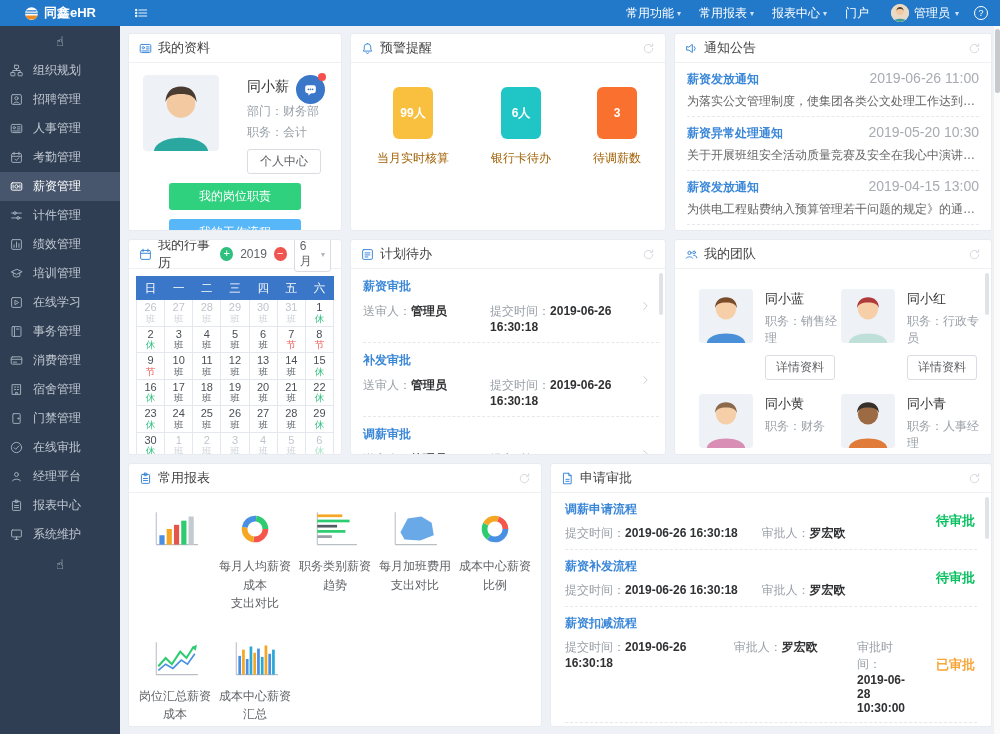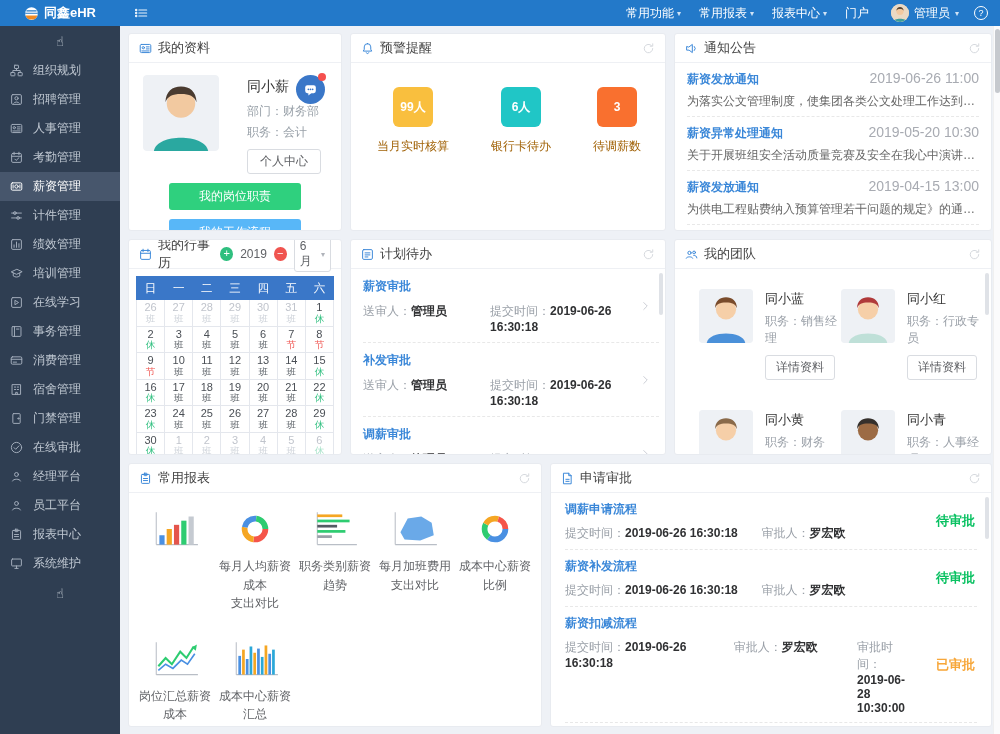--- a/index.html
+++ b/index.html
@@ -45,21 +45,21 @@
   .pline{font-size:12px;color:#98a0a8;margin-bottom:4px}
   .pcbtn{margin-top:4px;font-size:12px;color:#606266;border:1px solid #d9dce1;border-radius:3px;padding:3px 12px;background:#fff;cursor:pointer}
   .chat{position:absolute;right:16px;top:12px;width:29px;height:29px;border-radius:50%;background:#3a77c8;display:flex;align-items:center;justify-content:center;cursor:pointer}
   .chat svg{width:17px;height:17px}
   .chat .dot{position:absolute;right:-1px;top:-2px;width:8px;height:8px;border-radius:50%;background:#f5504e}
   .pbtn{display:block;width:132px;margin:9px auto 0;height:27px;border-radius:3px;color:#fff;font-size:12px;border:none;cursor:pointer}
   .pbtn.green{background:#2fd07e}
   .pbtn.blue{background:#58b7f8}
   .abody{padding:24px 0 0 26px;display:flex;gap:42px}
   .atile{text-align:center}
-  .abox{width:40px;height:40px;border-radius:6px;color:#fff;font-size:12px;font-weight:bold;display:flex;align-items:center;justify-content:center;margin:0 auto}
+  .abox{width:40px;height:52px;border-radius:6px;color:#fff;font-size:12px;font-weight:bold;display:flex;align-items:center;justify-content:center;margin:0 auto}
   .albl{margin-top:11px;font-size:12px;color:#a16207}
   .nlist{padding:0 12px}
   .nitem{padding:7px 0 6px;border-bottom:1px dashed #e8e8e8;cursor:pointer}
   .nitem:last-child{border-bottom:none}
   .nhead{display:flex;align-items:baseline}
   .ntitle{font-size:12px;font-weight:bold;color:#3a87d8}
   .ndate{margin-left:auto;font-size:14px;color:#a8abb2}
   .nbody{margin-top:5px;font-size:12px;color:#666;white-space:nowrap;overflow:hidden;text-overflow:ellipsis}
   .cal-ctrl{margin-left:auto;display:flex;align-items:center;gap:7px}
   .cbtn{width:14px;height:14px;border-radius:50%;color:#fff;font-size:11px;line-height:12px;text-align:center;cursor:pointer}
@@ -79,21 +79,21 @@
   .tlist{padding:0 6px 0 12px}
   .titem{position:relative;padding:9px 30px 8px 0;border-bottom:1px dashed #e8e8e8;cursor:pointer}
   .titem:last-child{border-bottom:none}
   .ttitle{font-size:12px;font-weight:bold;color:#3a87d8;margin-bottom:8px}
   .tmeta{display:flex;font-size:12px}
   .tmeta .g1{width:158px}
   .lbl{color:#9aa0a8}
   .val{color:#303133;font-weight:bold}
   .chev{position:absolute;right:8px;top:50%;transform:translateY(-50%);color:#c0c4cc;display:flex}
   .chev svg{width:11px;height:11px}
-  .teamgrid{padding:20px 8px 0 24px;display:grid;grid-template-columns:1fr 1fr;row-gap:30px}
+  .teamgrid{padding:20px 8px 0 24px;display:grid;grid-template-columns:1fr 1fr;row-gap:14px}
   .member{display:flex}
   .mav{width:54px;height:54px;display:block}
   .mav svg{width:54px;height:54px;display:block;border-radius:3px}
   .minfo{margin-left:12px;padding-top:1px}
   .mname{font-size:13px;color:#333;margin-bottom:5px}
   .mjob{font-size:12px;color:#9aa0a8;margin-bottom:8px}
   .mbtn{font-size:12px;color:#606266;border:1px solid #d9dce1;background:#fff;border-radius:3px;padding:3px 10px;cursor:pointer}
   .repgrid{padding:16px 6px 0;display:grid;grid-template-columns:repeat(5,1fr);row-gap:26px}
   .repitem{text-align:center;cursor:pointer}
   .repic svg{width:50px;height:40px}
@@ -292,29 +292,20 @@
         <svg viewBox="0 0 16 16" fill="none" stroke="currentColor" stroke-width="1.2" stroke-linecap="round" stroke-linejoin="round">
           <circle cx="8" cy="5.5" r="2.4"></circle>
           <path d="M3 13.5c.8-3 9.2-3 10 0"></path>
         </svg>
       </span>
       <span>经理平台</span>
     </div>
     <div class="sitem">
       <span class="icn ">
         <svg viewBox="0 0 16 16" fill="none" stroke="currentColor" stroke-width="1.2" stroke-linecap="round" stroke-linejoin="round">
-          <circle cx="8" cy="5.5" r="2.4"></circle>
-          <path d="M3 13.5c.8-3 9.2-3 10 0"></path>
-        </svg>
-      </span>
-      <span>员工平台</span>
-    </div>
-    <div class="sitem">
-      <span class="icn ">
-        <svg viewBox="0 0 16 16" fill="none" stroke="currentColor" stroke-width="1.2" stroke-linecap="round" stroke-linejoin="round">
           <rect x="3" y="3" width="10" height="11" rx="1"></rect>
           <rect x="6" y="1.5" width="4" height="3" rx="1"></rect>
           <path d="M5.5 8h5M5.5 10.5h5"></path>
         </svg>
       </span>
       <span>报表中心</span>
     </div>
     <div class="sitem">
       <span class="icn ">
         <svg viewBox="0 0 16 16" fill="none" stroke="currentColor" stroke-width="1.2" stroke-linecap="round" stroke-linejoin="round">

